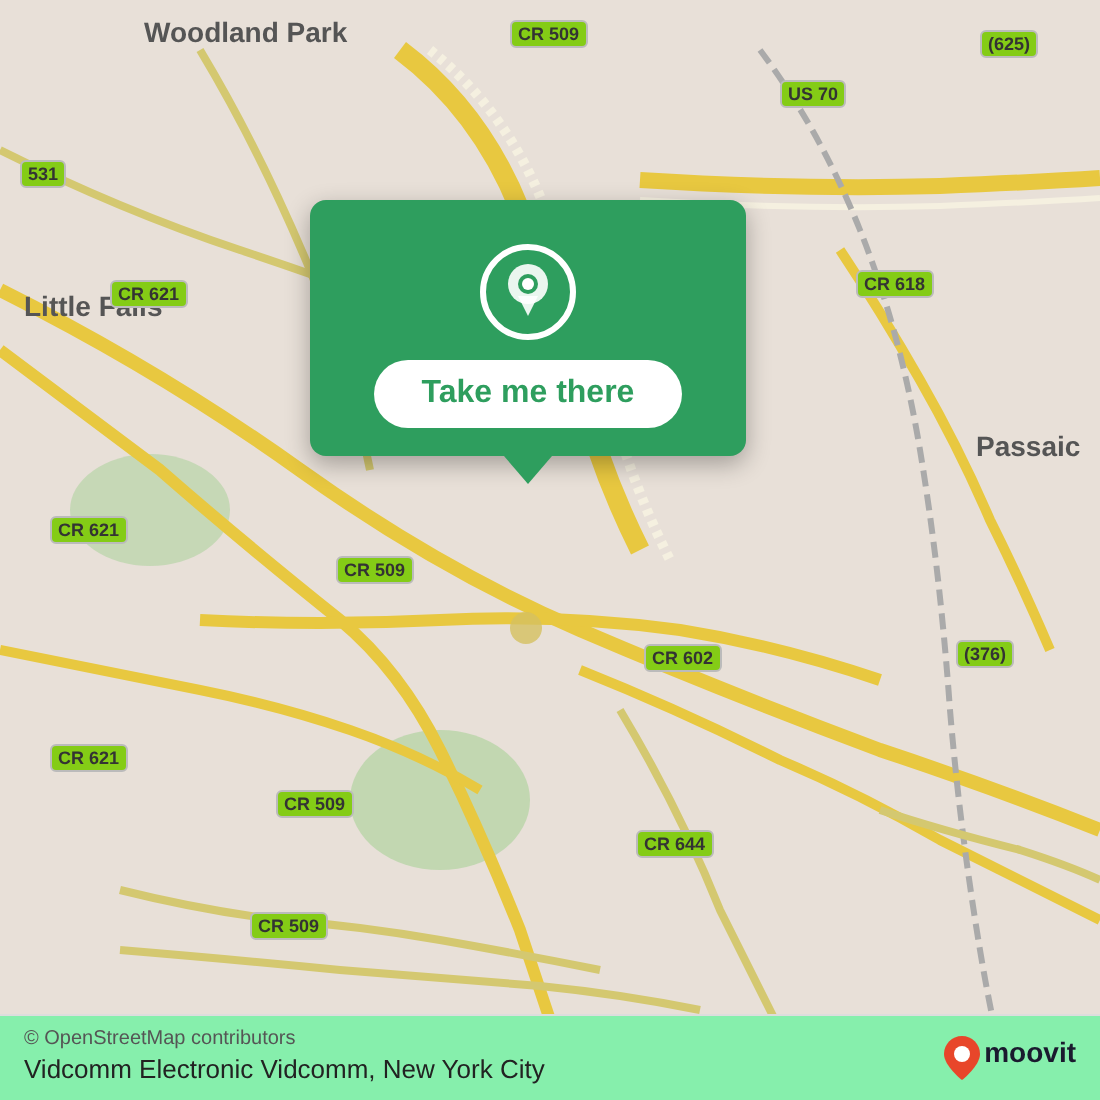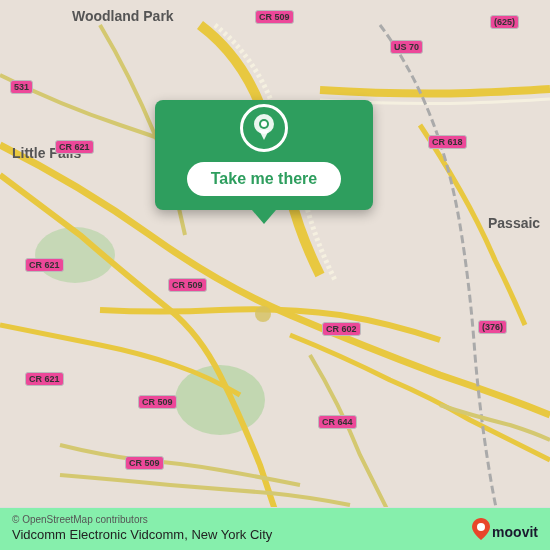--- a/index.html
+++ b/index.html
@@ -24,21 +24,21 @@
     .popup-card {
       position: absolute;
       top: 100px;
       left: 155px;
       width: 218px;
       background-color: #2e9e5e;
       border-radius: 8px;
       display: flex;
       flex-direction: column;
       align-items: center;
-      padding: 4px 16px 14px;
+      padding: 22px 16px 14px;
       box-shadow: 0 4px 12px rgba(0,0,0,0.3);
       z-index: 10;
     }
 
     .popup-card::after {
       content: '';
       position: absolute;
       bottom: -14px;
       left: 50%;
       transform: translateX(-50%);
@@ -92,34 +92,34 @@
       font-size: 13px;
       color: #222;
       font-weight: 500;
     }
 
     .moovit-logo {
       position: absolute;
       bottom: 10px;
       right: 12px;
       display: flex;
-      align-items: flex-end;
+      align-items: flex-start;
       gap: 2px;
     }
 
     .moovit-text {
       font-size: 14px;
       font-weight: 700;
       color: #1a1a2e;
     }
 
     
     .road-label {
       position: absolute;
-      background: #ec4899;
+      background: #84cc16;
       border: 1px solid #bbb;
       border-radius: 3px;
       font-size: 9px;
       padding: 1px 3px;
       color: #333;
       font-weight: bold;
       z-index: 5;
     }
 
     

